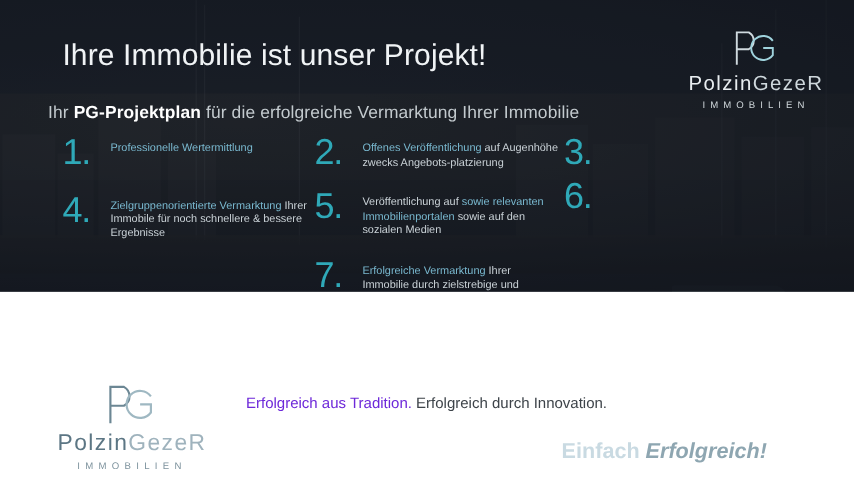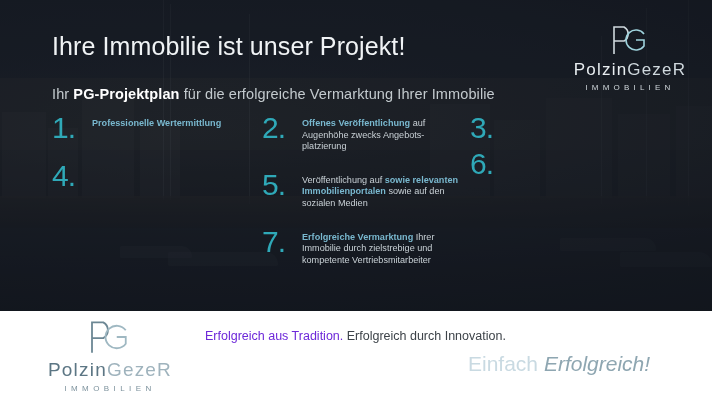--- a/index.html
+++ b/index.html
@@ -4,21 +4,21 @@
 <style>
   html,body{margin:0;padding:0;}
   body{
     width:712px;height:400px;overflow:hidden;
     font-family:"Liberation Sans", sans-serif;
     background:#ffffff;
   }
   .slide{position:relative;width:712px;height:400px;overflow:hidden;background:#fff;}
 
   
-  .hero{position:absolute;left:0;top:0;width:712px;height:311px;overflow:hidden;background:#1d232c;}
+  .hero{position:absolute;left:0;top:0;width:712px;height:243px;overflow:hidden;background:#1d232c;}
 
   
   .bg-sky{position:absolute;left:0;top:0;width:712px;height:150px;
     background:linear-gradient(180deg,#262c36 0%,#2b313b 45%,#39403c 100%);}
   .bg-city{position:absolute;left:0;top:78px;width:712px;height:120px;
     background:linear-gradient(180deg,rgba(92,88,78,.55) 0%,rgba(74,72,66,.65) 55%,rgba(48,48,46,.8) 100%);}
   .bg-water{position:absolute;left:0;top:228px;width:712px;height:83px;
     background:linear-gradient(180deg,#2a2e33 0%,#1b1f25 55%,#14171c 100%);}
   .bg-quay{position:absolute;left:0;top:196px;width:712px;height:36px;
     background:linear-gradient(180deg,rgba(78,70,58,.75),rgba(40,38,34,.9));}
@@ -29,21 +29,21 @@
   .mast{position:absolute;width:1px;background:rgba(190,195,200,.30);}
   .boat{position:absolute;border-radius:2px 14px 2px 2px;background:rgba(160,166,172,.22);}
 
   .bg-vignette{position:absolute;inset:0;
     background:radial-gradient(130% 95% at 28% 42%, rgba(18,22,29,.62) 0%, rgba(18,22,29,.80) 48%, rgba(14,17,22,.93) 100%);}
   .bg-tint{position:absolute;inset:0;background:rgba(22,27,35,.42);}
 
   
   .headline{position:absolute;left:52px;top:32px;font-size:25px;font-weight:400;
     color:#f0f3f5;letter-spacing:.1px;white-space:nowrap;}
-  .subline{position:absolute;left:52px;top:86px;font-size:14.5px;font-weight:400;
+  .subline{position:absolute;left:40px;top:86px;font-size:14.5px;font-weight:400;
     color:#c3cace;letter-spacing:.1px;white-space:nowrap;}
   .subline b{color:#ffffff;font-weight:700;}
 
   
   .logo-hero{position:absolute;left:556px;top:24px;width:148px;text-align:center;}
   .mark{display:block;margin:0 auto 5px auto;}
   .logo-word{font-size:17px;letter-spacing:1.2px;color:#e8edf0;font-weight:400;line-height:1;white-space:nowrap;}
   .logo-word .g{color:#cfd8dd;}
   .logo-sub{font-size:8px;letter-spacing:4.2px;color:#cfd6da;margin-top:5px;white-space:nowrap;}
 
@@ -51,34 +51,34 @@
   .cols{position:absolute;left:0;top:118px;width:712px;height:180px;}
   .col{position:absolute;}
   .col-1{left:52px;width:205px;}
   .col-2{left:262px;width:205px;}
   .col-3{left:470px;width:230px;}
 
   .step{position:relative;padding-left:40px;margin-bottom:14px;}
   .num{position:absolute;left:0;top:-5px;font-size:30px;line-height:1;
     font-weight:300;color:#2fa9b8;letter-spacing:-1px;}
   .txt{font-size:9.1px;line-height:11.6px;color:#c9d1d6;}
-  .txt b{color:#79b8cf;font-weight:700;}
+  .txt b{color:#79b8cf;font-weight:400;}
 
   
   .footer{position:absolute;left:0;top:311px;width:712px;height:89px;background:#ffffff;}
   .logo-foot{position:absolute;left:20px;top:8px;width:180px;text-align:center;}
   .logo-foot .logo-word{color:#5c7684;font-size:19px;letter-spacing:1.2px;}
   .logo-foot .logo-word .g{color:#9fb3bd;}
   .logo-foot .logo-sub{color:#7d929d;letter-spacing:4.4px;font-size:8px;}
 
   .tagline{position:absolute;left:205px;top:329px;font-size:12.5px;color:#3d4349;white-space:nowrap;}
   .tagline .faint{color:#6d28d9;}
 
-  .claim{position:absolute;left:468px;top:352px;font-size:21px;color:#c9dae2;
-    font-weight:400;white-space:nowrap;}
+  .claim{position:absolute;left:468px;top:366px;font-size:18px;color:#c9dae2;
+    font-weight:700;white-space:nowrap;}
   .claim i{font-style:italic;color:#8ea6b1;}
 </style>
 </head>
 <body>
 
 <div class="slide">
 
   <div class="hero">
 
     <div class="bg-sky"></div>
@@ -127,20 +127,21 @@
 
     <div class="cols">
 
       <div class="col col-1">
         <div class="step">
           <div class="num">1.</div>
           <div class="txt"><b>Professionelle Wertermittlung</b><br></div>
         </div>
         <div class="step" style="margin-top:36px;">
           <div class="num">4.</div>
+          <div class="txt"><b>Zielgruppenorientierte Vermarktung</b><span> Ihrer Immobile für noch schnellere &amp; bessere Ergebnisse</span></div>
         </div>
       </div>
 
       <div class="col col-2">
         <div class="step">
           <div class="num">2.</div>
           <div class="txt"><b>Offenes Veröffentlichung</b><span> auf Augenhöhe zwecks Angebots-platzierung</span></div>
         </div>
         <div class="step" style="margin-top:22px;">
           <div class="num">5.</div>

